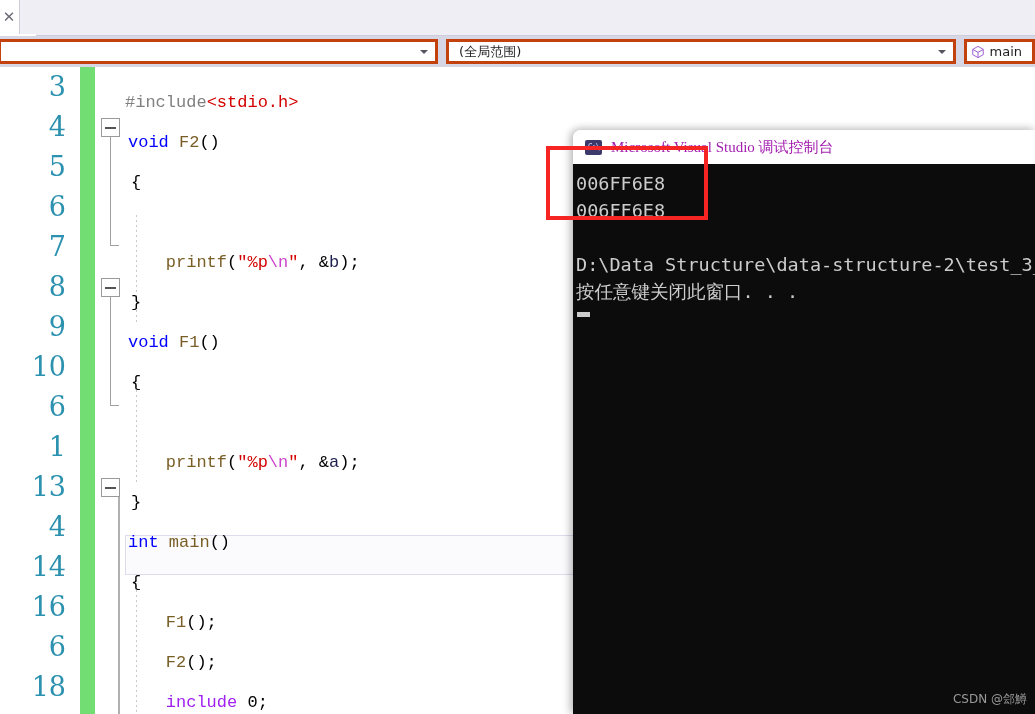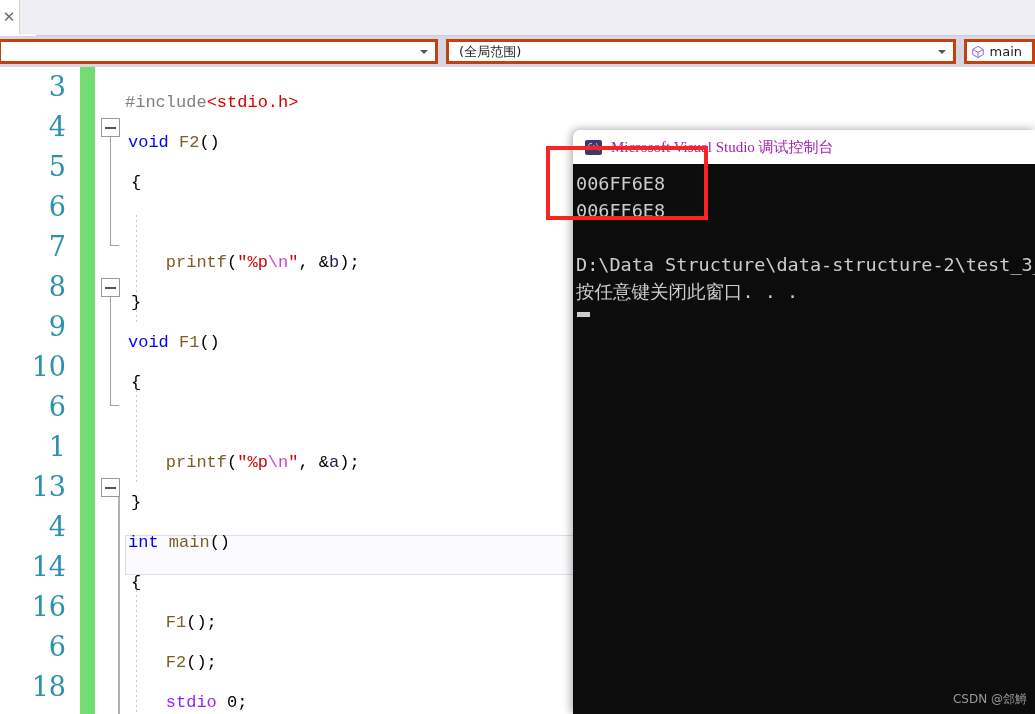--- a/index.html
+++ b/index.html
@@ -288,21 +288,21 @@
     <span class="code-text">    <span class="fn">F1</span>();</span>
   </div>
 
   <div class="code-line" style="top:560px">
     <span class="lineno">6</span>
     <span class="code-text">    <span class="fn">F2</span>();</span>
   </div>
 
   <div class="code-line" style="top:600px">
     <span class="lineno">18</span>
-    <span class="code-text"><span class="kw2">    stdio</span> <span class="num">0</span>;</span>
+    <span class="code-text"><span class="kw2">    include</span> <span class="num">0</span>;</span>
   </div>
 
   <div class="code-line" style="top:640px">
     <span class="lineno">19</span>
     <span class="code-text" style="left:131px">}</span>
   </div>
 </div>
 
 <div id="console">
   <div id="console-title">

